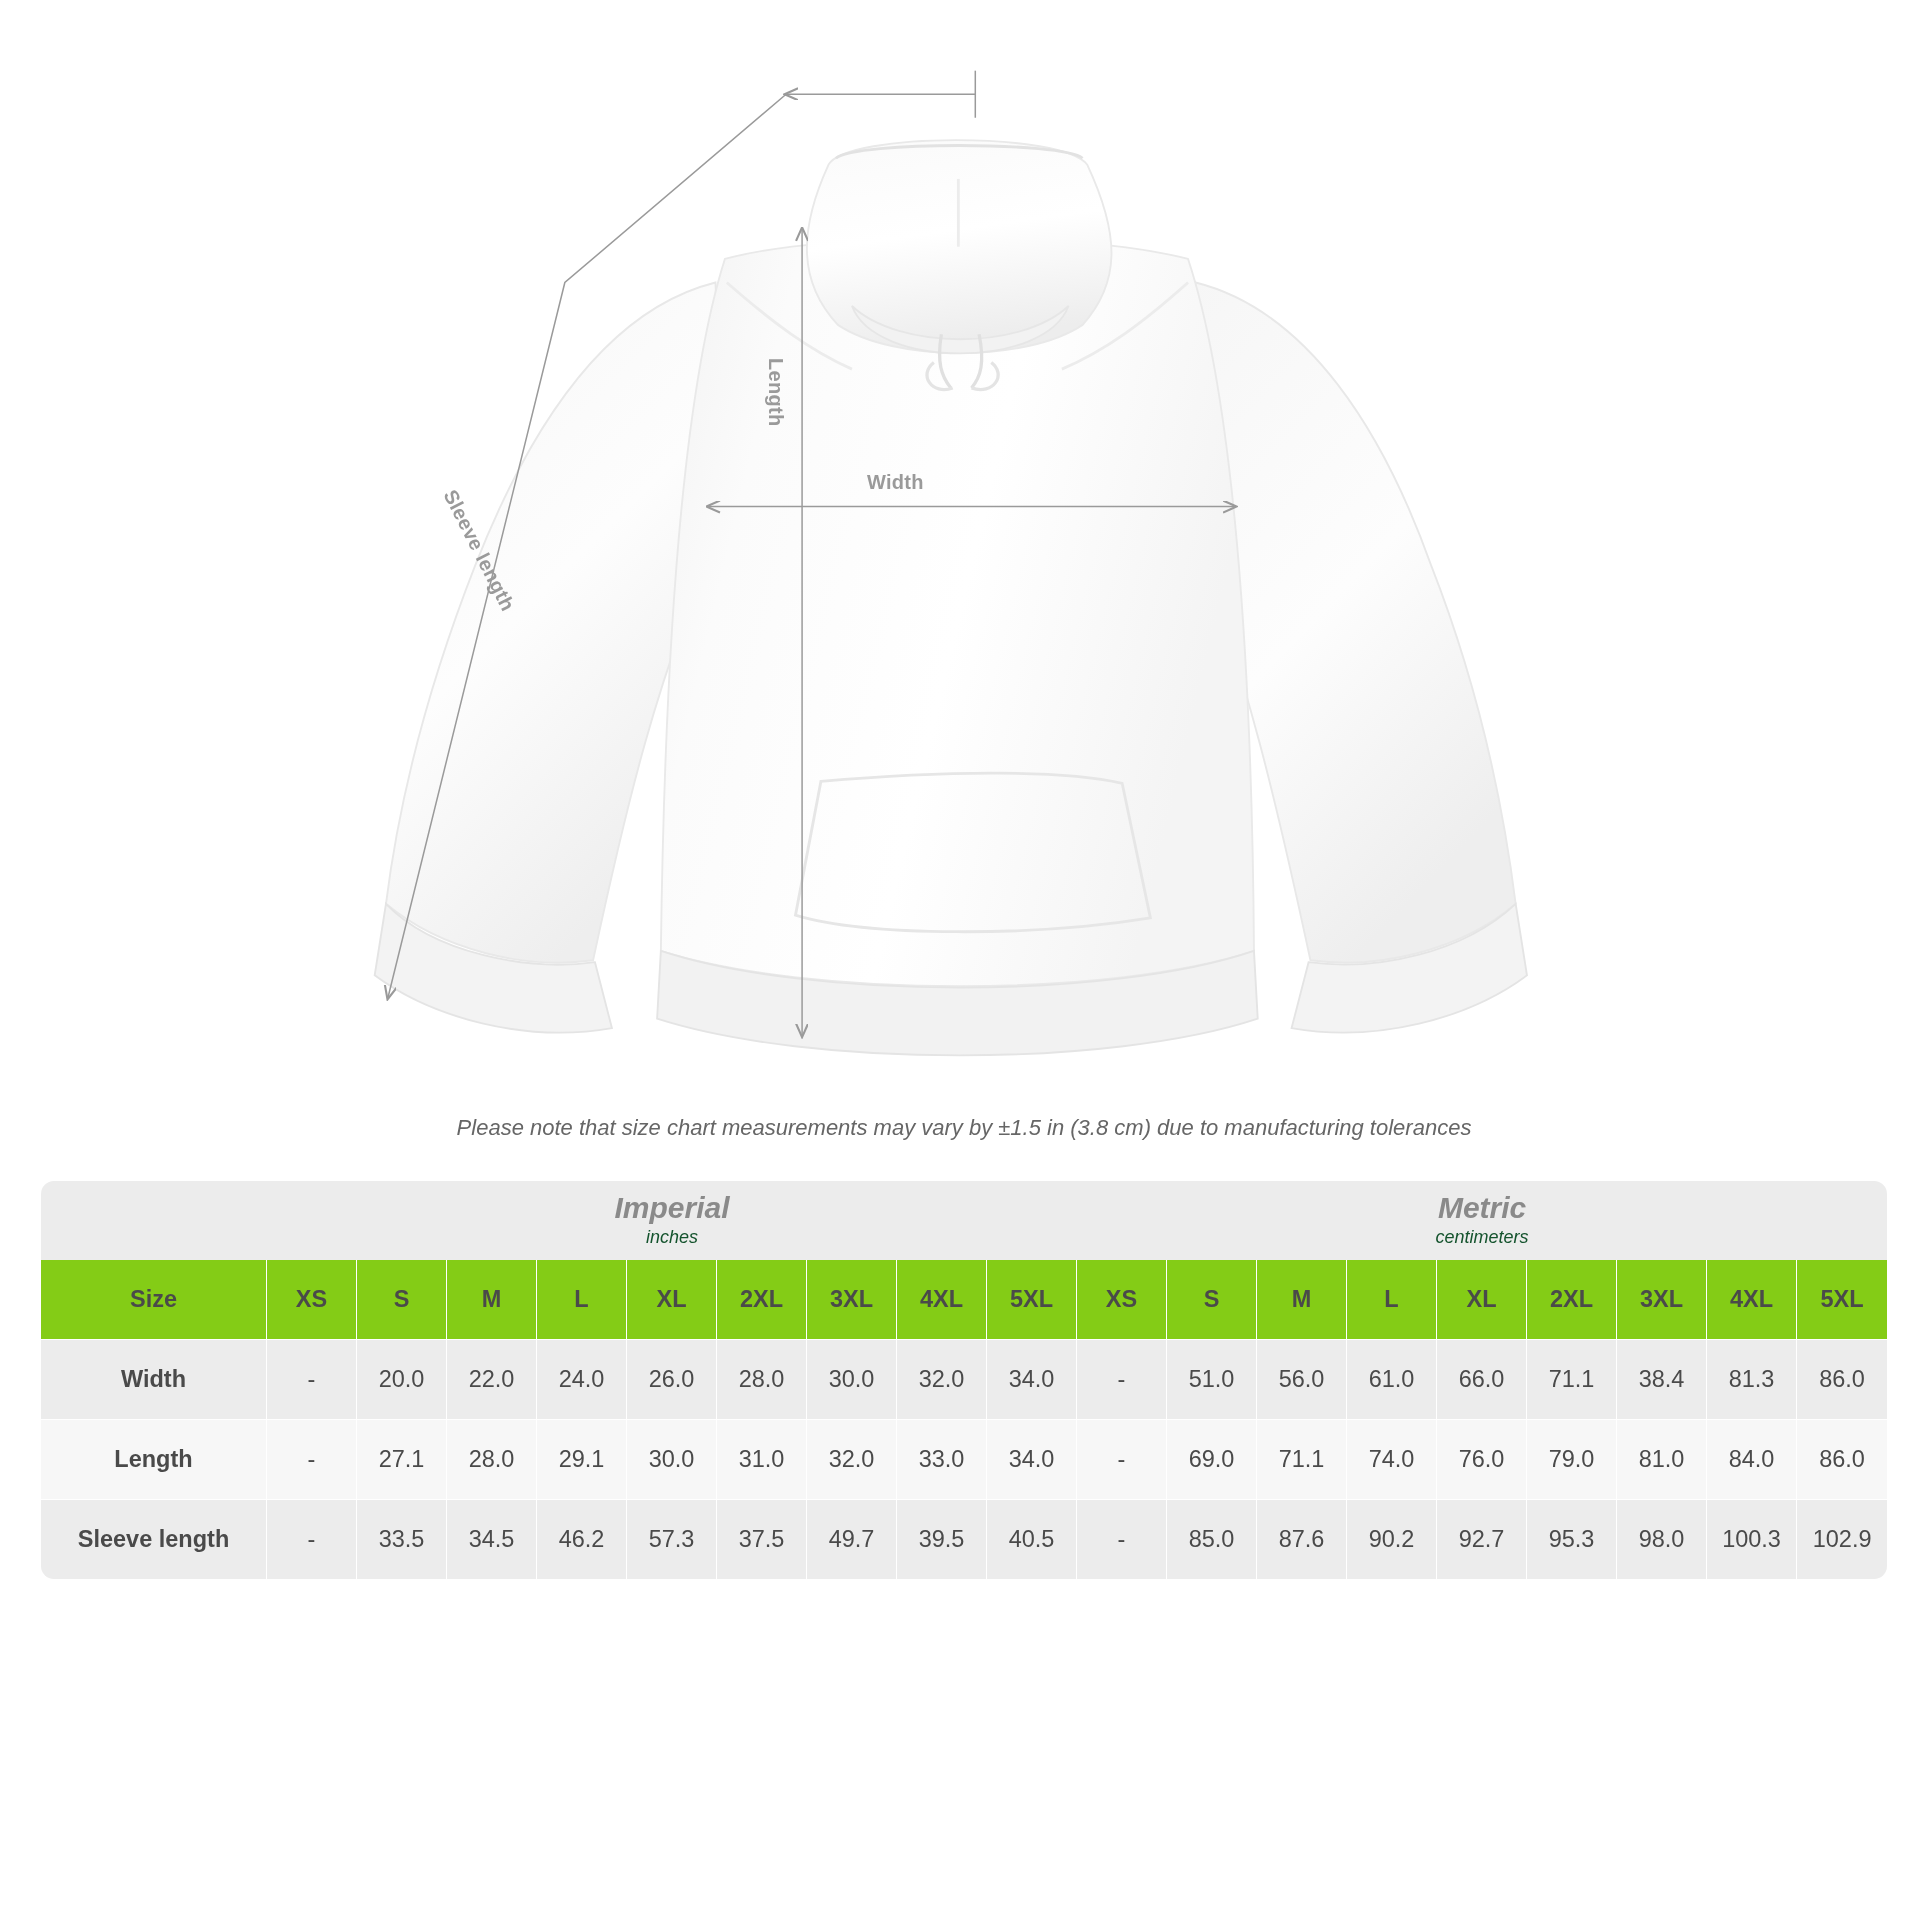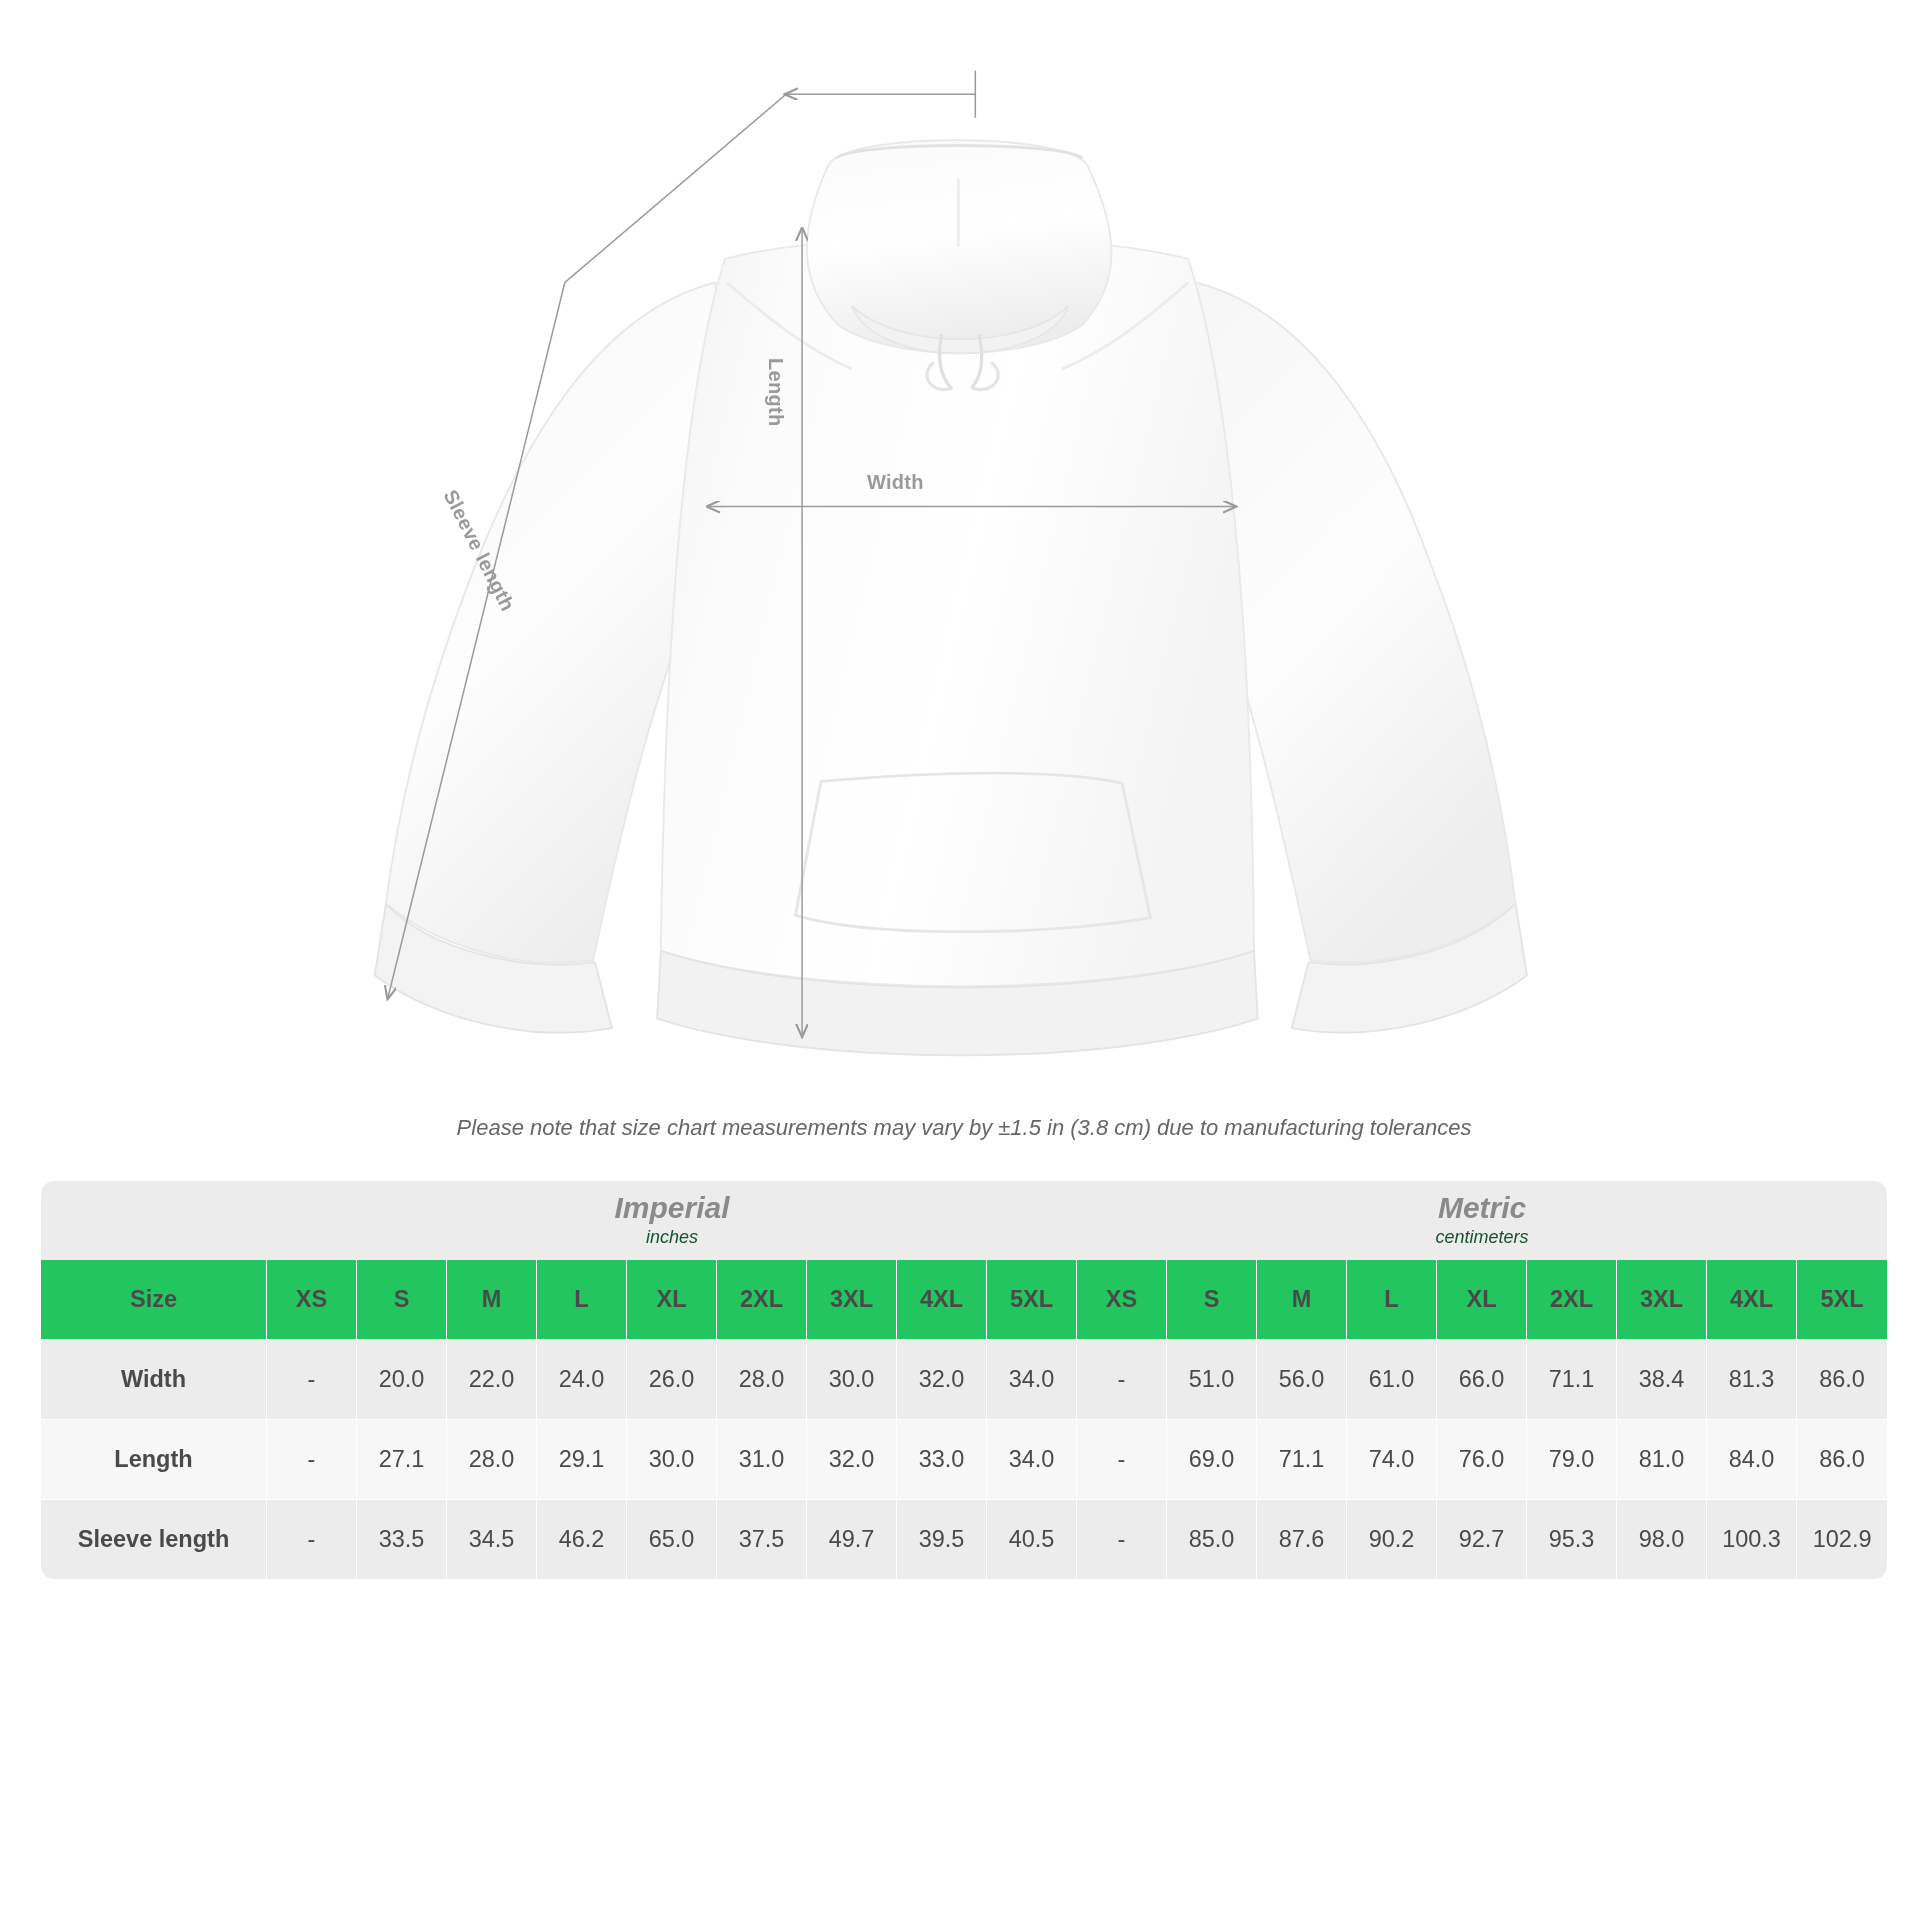--- a/index.html
+++ b/index.html
@@ -119,21 +119,21 @@
     line-height: 1.3;
   }
   .unit-row td.corner-left {
     border-top-left-radius: 13px;
   }
   .unit-row td.corner-right {
     border-top-right-radius: 13px;
   }
 
   .head-row td {
-    background: #22c55e;
+    background: #84cc16;
     font-weight: bold;
     font-size: 25.4px;
     color: #3f3f3f;
     height: 90px;
     border-right: 0.9px solid #ffffff;
   }
   .head-row td:last-child { border-right: none; }
 
   .data-row td {
     border-right: 0.9px solid #ffffff;
@@ -325,21 +325,21 @@
           <td class="cell-val">84.0</td>
           <td class="cell-val">86.0</td>
         </tr>
 
         <tr class="data-row shade last">
           <td class="row-label">Sleeve length</td>
           <td class="cell-val">-</td>
           <td class="cell-val">33.5</td>
           <td class="cell-val">34.5</td>
           <td class="cell-val">46.2</td>
-          <td class="cell-val">65.0</td>
+          <td class="cell-val">57.3</td>
           <td class="cell-val">37.5</td>
           <td class="cell-val">49.7</td>
           <td class="cell-val">39.5</td>
           <td class="cell-val">40.5</td>
           <td class="cell-val">-</td>
           <td class="cell-val">85.0</td>
           <td class="cell-val">87.6</td>
           <td class="cell-val">90.2</td>
           <td class="cell-val">92.7</td>
           <td class="cell-val">95.3</td>

